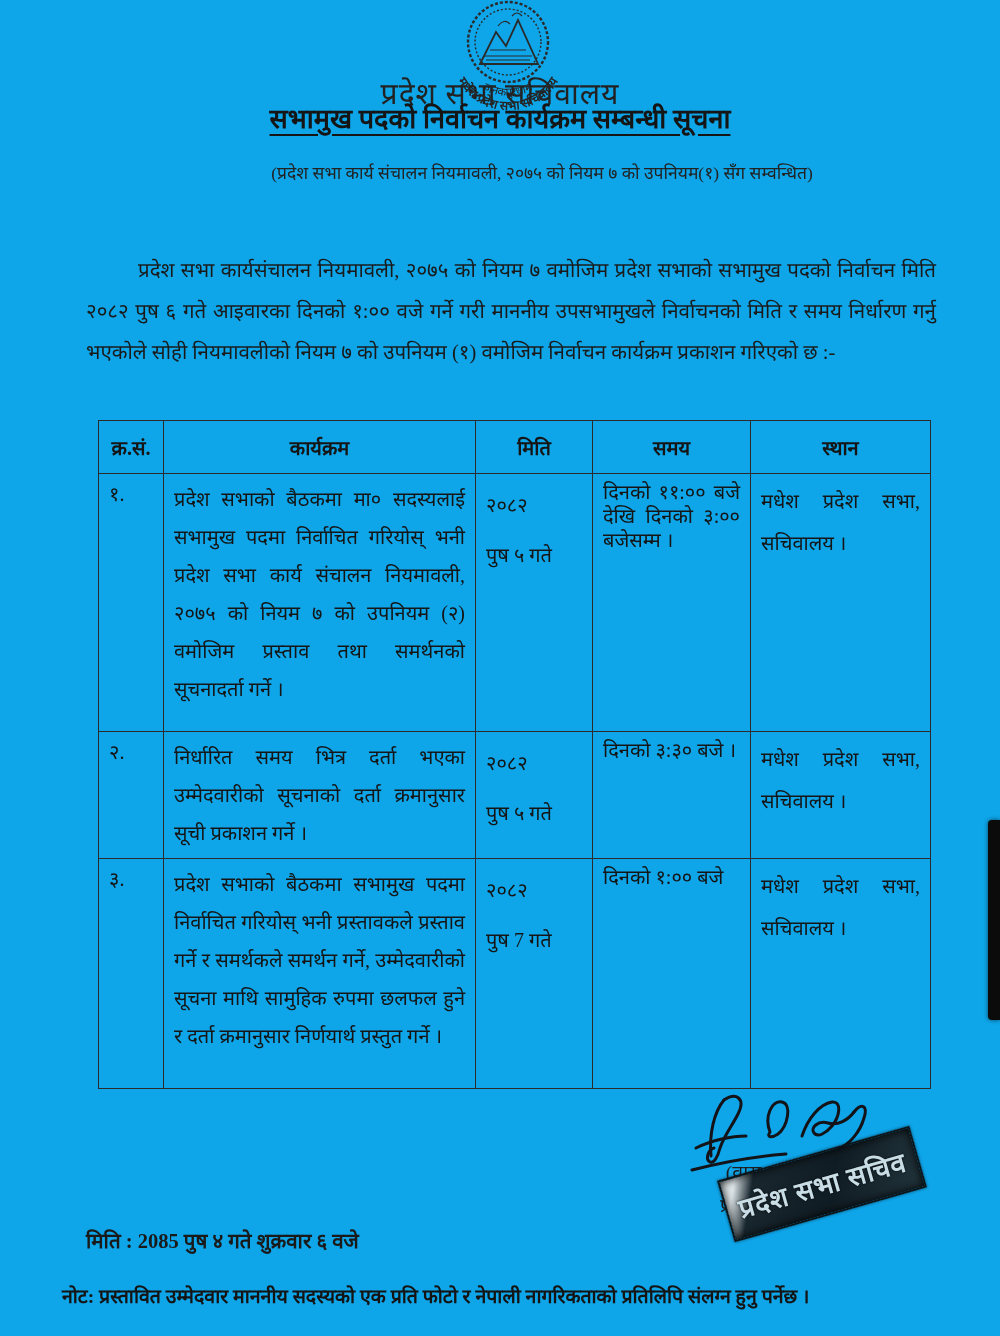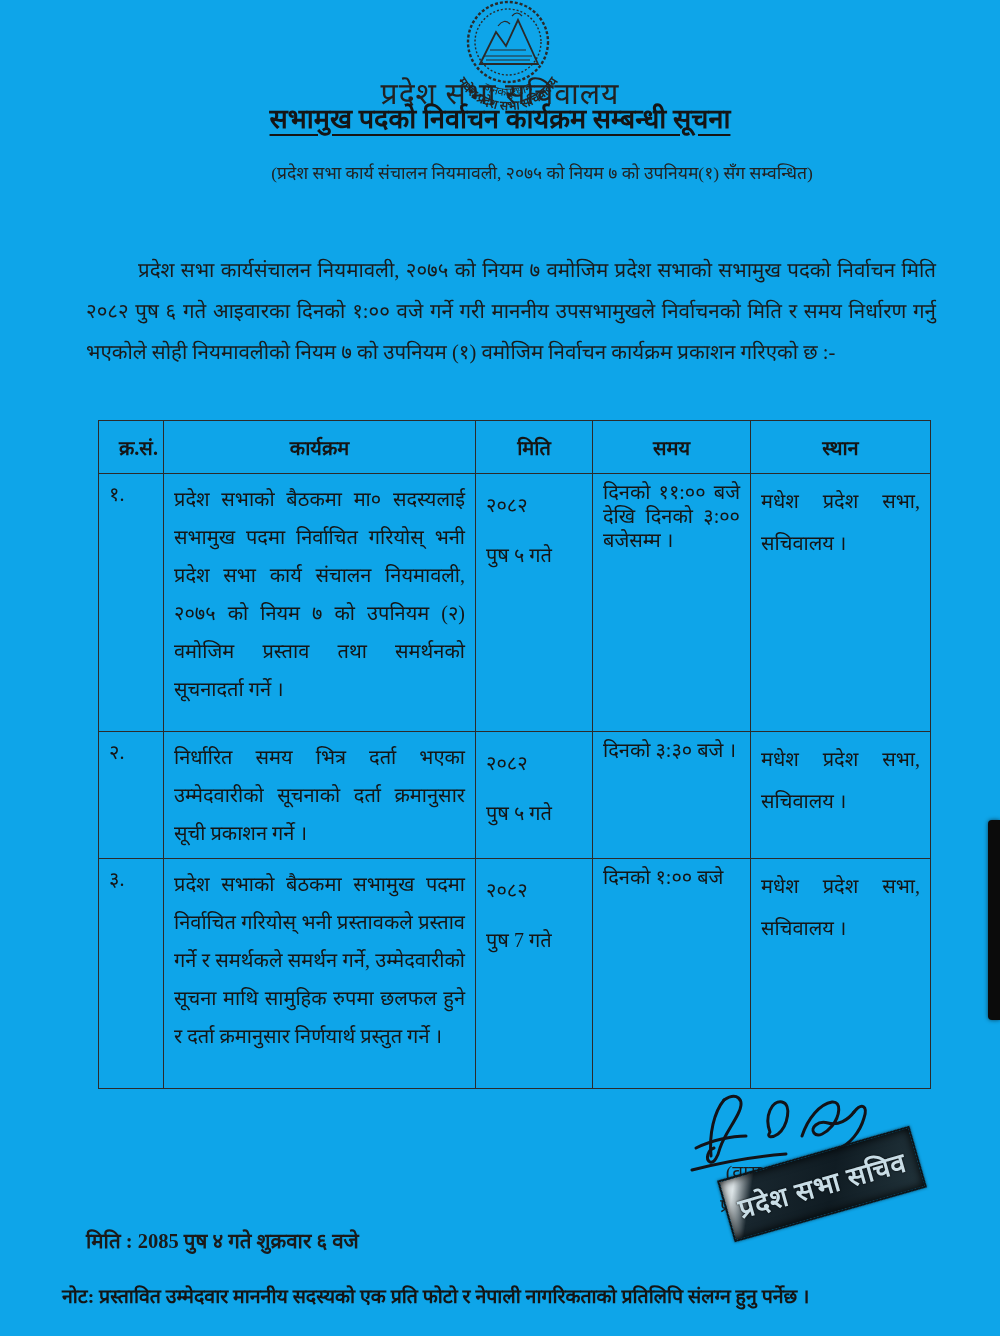--- a/index.html
+++ b/index.html
@@ -49,21 +49,21 @@
     border-collapse:collapse; table-layout:fixed;
     font-size:20px; color:#151515;
   }
   table.schedule td, table.schedule th{
     border:1.6px solid #2b2b2b;
     vertical-align:top;
     padding:6px 10px;
   }
   table.schedule th{
     font-weight:bold; text-align:center; vertical-align:middle;
-    height:48px; padding:2px 20px;
+    height:48px; padding:2px 12px;
   }
   td.c-sn{ text-align:left; padding-left:12px; padding-top:10px; font-size:20px;}
   td.c-program{ text-align:justify; line-height:38px; padding-top:8px;}
   td.c-date{ text-align:left; line-height:50px; padding-top:8px;}
   td.c-time{ text-align:justify; line-height:24px; padding-top:8px;}
   td.c-venue{ text-align:justify; line-height:42px; padding-top:8px;}
   tr.r1{ height:258px;}
   tr.r2{ height:117px;}
   tr.r3{ height:230px;}
   

